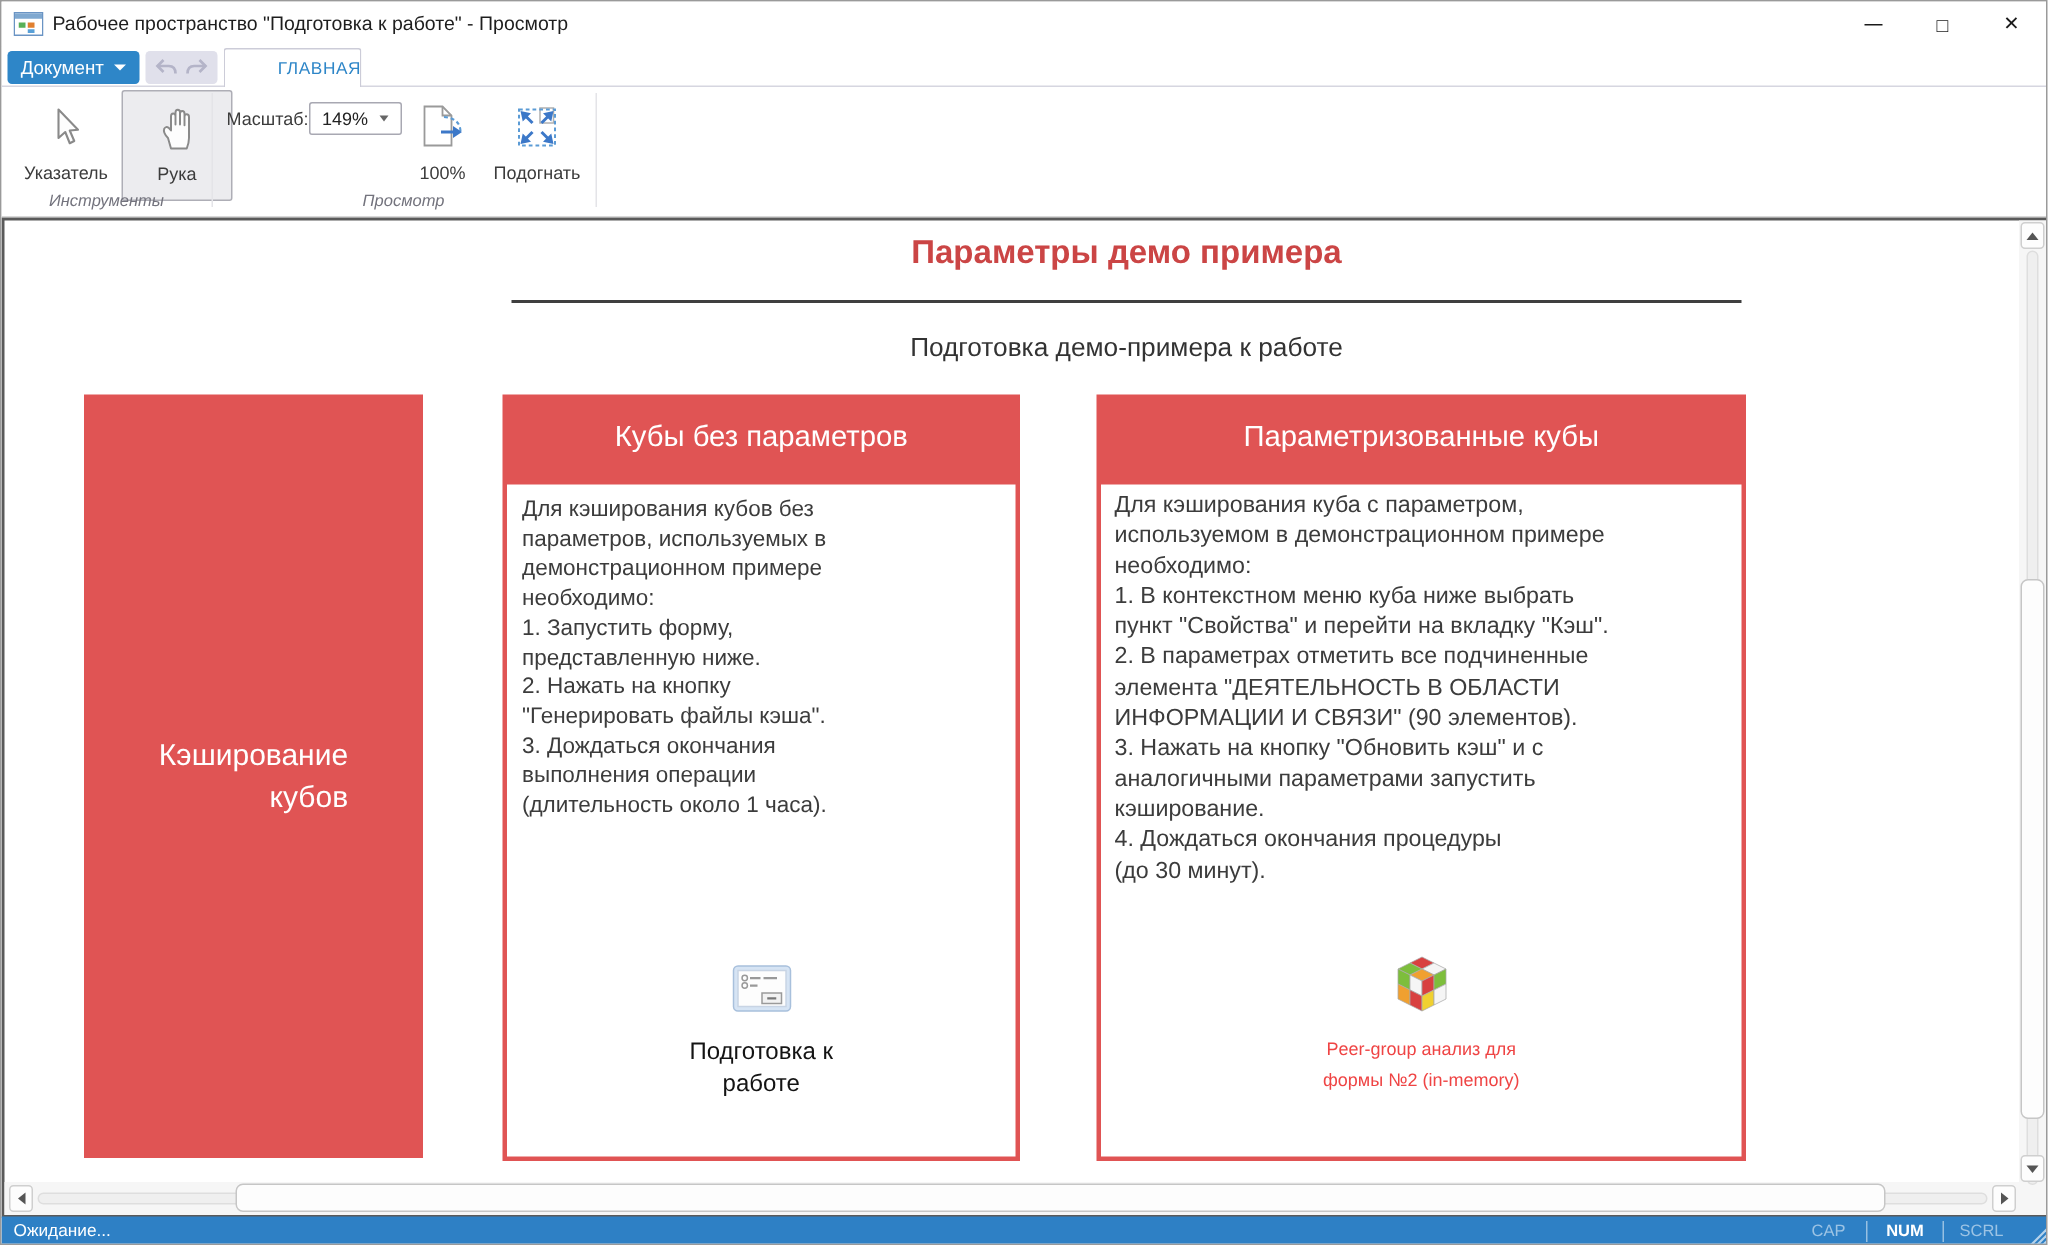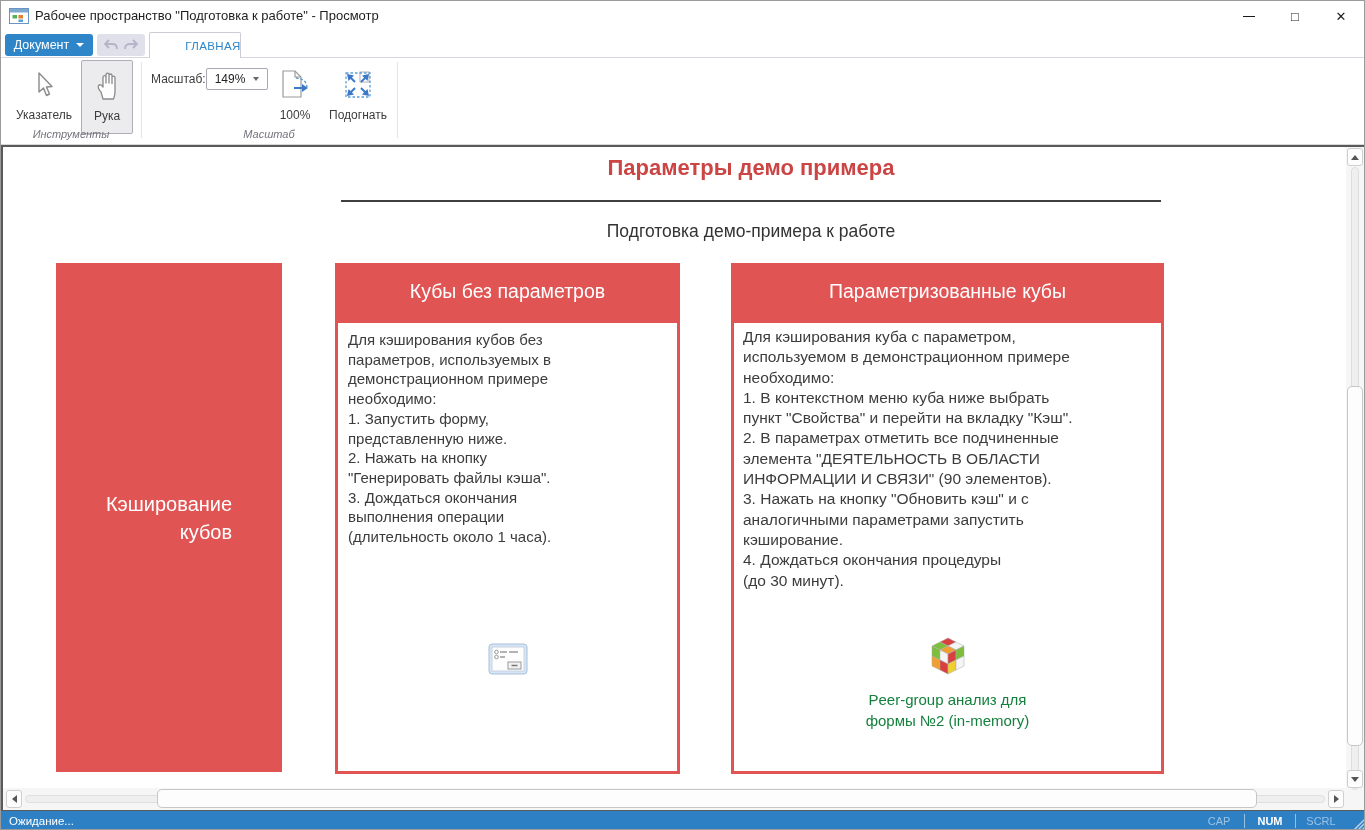--- a/index.html
+++ b/index.html
@@ -33,21 +33,21 @@
                 display:flex; align-items:center; justify-content:center;
                 color:#2e86c8; font-size:11.5px; letter-spacing:.4px; z-index:2;padding-left:36px; }
 
   
   .ribbon { left:0; top:57px; width:1365px; height:87px; background:#fff; border-bottom:1px solid #d8d8d8; }
   .rb-btn { position:absolute; top:2px; height:74px; display:flex; flex-direction:column;
             align-items:center; justify-content:flex-start; font-size:12px; color:#3c3c3c; }
   .rb-btn .ic { height:42px; display:flex; align-items:center; justify-content:center; margin-top:4px; }
   .rb-btn .lbl { margin-top:2px; }
   .rb-pointer { left:10px; width:66px; }
-  .rb-hand { left:80px; width:52px; background:#ececef; border:1px solid #aeaeb6; border-radius:2px; }
+  .rb-hand { left:80px; width:74px; background:#ececef; border:1px solid #aeaeb6; border-radius:2px; }
   .group-divider { position:absolute; top:4px; width:1px; height:76px; background:#e4e4e8; }
   .group-label { position:absolute; top:70px; height:16px; font-size:11px; color:#73737d; text-align:center;font-style:italic; }
   .zoom-label { position:absolute; left:150px; top:14px; font-size:12px; color:#3c3c3c; }
   .zoom-select { position:absolute; left:205px; top:10px; width:62px; height:22px; background:#fff;
                  border:1px solid #a8a8b2; border-radius:2px; font-size:12px; color:#222;
                  display:flex; align-items:center; justify-content:center; gap:8px; }
   .zoom-select .caret { width:0; height:0; border-left:3.5px solid transparent; border-right:3.5px solid transparent;
                         border-top:4px solid #666; }
   .rb-100 { left:272px; width:44px; }
   .rb-fit { left:324px; width:66px; }
@@ -67,22 +67,22 @@
   .mid-body { left:334px; top:319px; width:345px; height:454px; background:#fff; border:3px solid #e05454; }
   .mid-text { position:absolute; left:10px; top:7px; width:320px; font-size:15px; line-height:19.7px; color:#3c3c3c; }
   .mid-icon { position:absolute; left:50%; transform:translateX(-50%); top:320px; }
   .mid-caption { position:absolute; left:0; top:368px; width:100%; text-align:center; font-size:16px;
                  line-height:21px; color:#141414; }
   .right-header { left:730px; top:262px; width:433px; height:57px; display:flex; align-items:center;
                   justify-content:center; color:#fff; font-size:19.5px; }
   .right-body { left:730px; top:319px; width:433px; height:454px; background:#fff; border:3px solid #e05454; }
   .right-text { position:absolute; left:9px; top:4px; width:414px; font-size:15.5px; line-height:20.3px; color:#3c3c3c; }
   .right-icon { position:absolute; left:50%; transform:translateX(-50%); top:314px; }
-  .right-caption { position:absolute; left:0; top:366px; width:100%; text-align:center; font-size:15px;
-                   line-height:21px; color:#15803d; }
+  .right-caption { position:absolute; left:0; top:366px; width:100%; text-align:center; font-size:12px;
+                   line-height:21px; color:#ef4444; }
 
   
   .sb-btn { position:absolute; background:#fdfdfd; border:1px solid #cfcfcf; border-radius:3px;
             display:flex; align-items:center; justify-content:center; }
   .tri { width:0; height:0; }
   .tri-up { border-left:4px solid transparent; border-right:4px solid transparent; border-bottom:5px solid #555; }
   .tri-down { border-left:4px solid transparent; border-right:4px solid transparent; border-top:5px solid #555; }
   .tri-left { border-top:4px solid transparent; border-bottom:4px solid transparent; border-right:5px solid #555; }
   .tri-right { border-top:4px solid transparent; border-bottom:4px solid transparent; border-left:5px solid #555; }
 
@@ -205,21 +205,21 @@
         <line x1="12" y1="18" x2="7" y2="23" stroke="#3c78c8" stroke-width="2"></line>
         <path d="M4 26 L5.5 19 L11 24.5 Z" fill="#3c78c8"></path>
         <line x1="18" y1="18" x2="23" y2="23" stroke="#3c78c8" stroke-width="2"></line>
         <path d="M26 26 L19 24.5 L24.5 19 Z" fill="#3c78c8"></path>
       </svg>
     </span>
     <span class="lbl">Подогнать</span>
   </div>
 
   <div class="group-divider" style="left:396px;"></div>
-  <div class="group-label" style="left:140px; width:256px;">Масштаб</div>
+  <div class="group-label" style="left:140px; width:256px;">Просмотр</div>
 </div>
 
 <div class="abs doc-frame"></div>
 
 <div class="abs doc-title">Параметры демо примера</div>
 <div class="abs doc-hr"></div>
 <div class="abs doc-subtitle">Подготовка демо-примера к работе</div>
 
 <div class="abs left-box box-red preline">
   <span class="preline">Кэширование
@@ -245,20 +245,22 @@
       <rect x="4" y="4" width="32" height="24" fill="#fdfdfd" stroke="#c8d4e4"></rect>
       <circle cx="8.5" cy="9" r="1.8" fill="none" stroke="#999"></circle>
       <circle cx="8.5" cy="14" r="1.8" fill="none" stroke="#999"></circle>
       <line x1="12" y1="9" x2="19" y2="9" stroke="#999" stroke-width="1.5"></line>
       <line x1="21" y1="9" x2="30" y2="9" stroke="#999" stroke-width="1.5"></line>
       <line x1="12" y1="14" x2="17" y2="14" stroke="#999" stroke-width="1.5"></line>
       <rect x="20" y="19" width="13" height="7" fill="#f2f2f2" stroke="#9a9a9a"></rect>
       <line x1="23.5" y1="22.5" x2="29.5" y2="22.5" stroke="#777" stroke-width="1.5"></line>
     </svg>
   </div>
+  <div class="mid-caption preline">Подготовка к
+работе</div>
 </div>
 
 <div class="abs right-header box-red">Параметризованные кубы</div>
 <div class="abs right-body">
   <div class="right-text preline">Для кэширования куба с параметром,
 используемом в демонстрационном примере
 необходимо:
 1. В контекстном меню куба ниже выбрать
 пункт "Свойства" и перейти на вкладку "Кэш".
 2. В параметрах отметить все подчиненные

